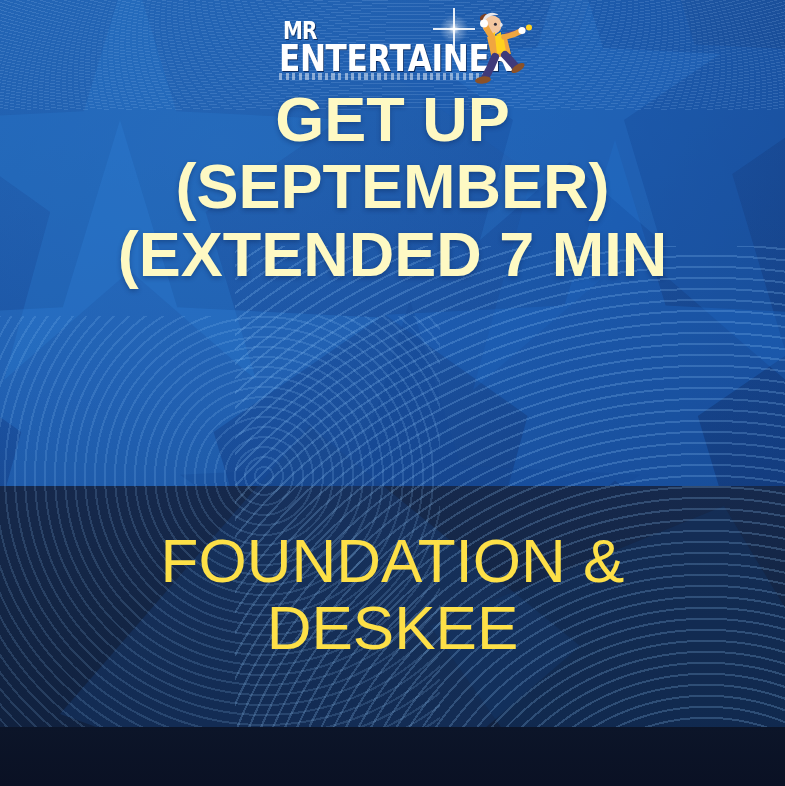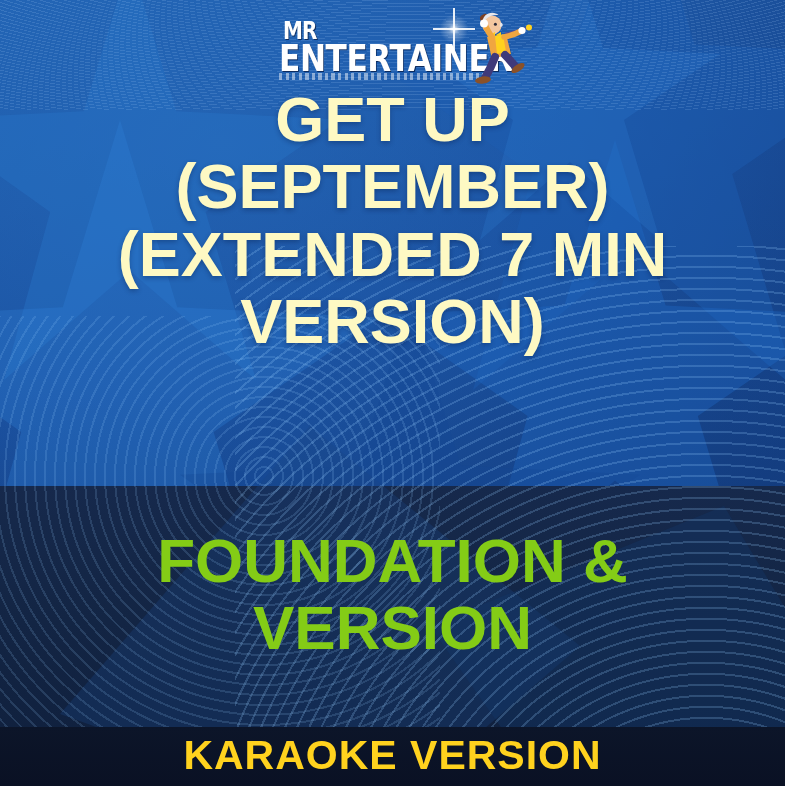--- a/index.html
+++ b/index.html
@@ -203,24 +203,24 @@
     font-weight: bold;
     letter-spacing: 0px;
     text-shadow: 0 2px 5px rgba(0,20,60,0.32);
   }
   .title-line { display: block; white-space: nowrap; }
 
   .artist {
     position: absolute;
     left: 30px; right: 30px; top: 528px;
     text-align: center;
-    color: #84cc16;
+    color: #fde047;
     font-size: 62px;
     line-height: 1.08;
-    font-weight: bold;
+    font-weight: normal;
     letter-spacing: 0px;
   }
   .artist-line { display: block; white-space: nowrap; }
 
   .karaoke {
     position: absolute;
     left: 0; right: 0; top: 735px;
     text-align: center;
     color: #ffd21e;
     font-size: 41px;
@@ -294,23 +294,21 @@
           <ellipse cx="59" cy="60" rx="7.6" ry="3.4" fill="#8a5128" transform="rotate(-34 59 60)"></ellipse>
         </svg>
       </div>
     </div>
   </div>
 
   <div class="title">
     <span class="title-line">GET UP</span>
     <span class="title-line">(SEPTEMBER)</span>
     <span class="title-line">(EXTENDED 7 MIN</span>
-    <span class="title-line">VERSION)</span>
   </div>
 
   <div class="artist">
     <span class="artist-line">FOUNDATION &amp;</span>
-    <span class="artist-line">VERSION</span>
-  </div>
-
-  <div class="karaoke">KARAOKE VERSION</div>
+    <span class="artist-line">DESKEE</span>
+  </div>
+
 
 </div>
 
 </body></html>

